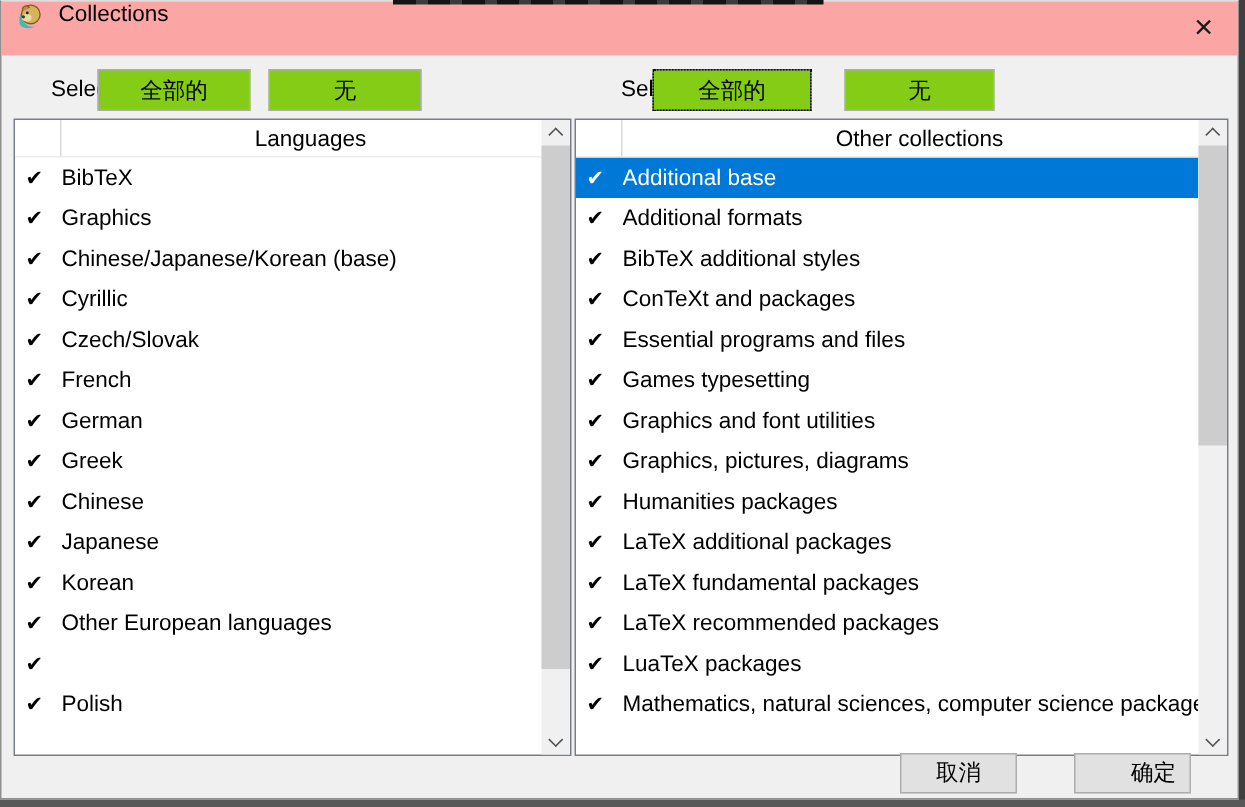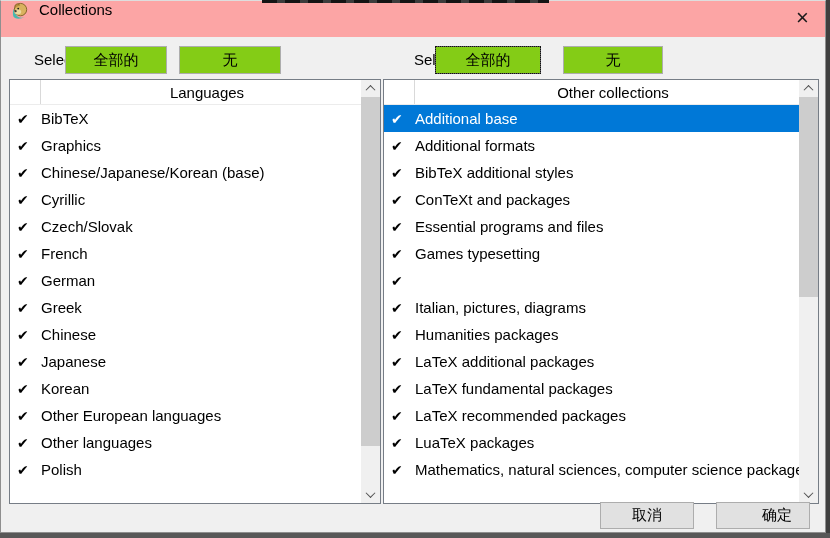--- a/index.html
+++ b/index.html
@@ -77,21 +77,21 @@
   }
   .sb-btn{height:17px;flex:0 0 auto;display:flex;align-items:center;justify-content:center;}
   .sb-track{flex:1;position:relative;}
   .sb-thumb{position:absolute;left:0;top:0;width:100%;background:#cdcdcd;}
   .chev{width:6px;height:6px;border-left:1.6px solid #505050;border-top:1.6px solid #505050;}
   .chev.up{transform:rotate(45deg) translate(1px,1px);}
   .chev.down{transform:rotate(225deg) translate(1px,1px);}
 
   
   .footer-btn{
-    position:absolute;top:501px;width:94px;height:27px;box-sizing:border-box;
+    position:absolute;top:501px;width:78px;height:27px;box-sizing:border-box;
     background:#e1e1e1;border:1px solid #adadad;font-size:15px;color:#000;
     display:flex;align-items:center;justify-content:center;cursor:pointer;
   }
 </style>
 </head>
 <body>
 
 <div class="top-artifact"></div>
 <div class="right-artifact"></div>
 <div class="bottom-artifact"></div>
@@ -168,21 +168,20 @@
         <div class="row">
           <span class="check">✔</span>
           <span class="label">Korean</span>
         </div>
         <div class="row">
           <span class="check">✔</span>
           <span class="label">Other European languages</span>
         </div>
         <div class="row">
           <span class="check">✔</span>
-          <span class="label">Other languages</span>
         </div>
         <div class="row">
           <span class="check">✔</span>
           <span class="label">Polish</span>
         </div>
       </div>
     <div class="scrollbar">
       <div class="sb-btn">
           <i class="chev up"></i>
         </div>
@@ -220,24 +219,25 @@
         <div class="row">
           <span class="check">✔</span>
           <span class="label">Essential programs and files</span>
         </div>
         <div class="row">
           <span class="check">✔</span>
           <span class="label">Games typesetting</span>
         </div>
         <div class="row">
           <span class="check">✔</span>
-        </div>
-        <div class="row">
-          <span class="check">✔</span>
-          <span class="label">Italian, pictures, diagrams</span>
+          <span class="label">Graphics and font utilities</span>
+        </div>
+        <div class="row">
+          <span class="check">✔</span>
+          <span class="label">Graphics, pictures, diagrams</span>
         </div>
         <div class="row">
           <span class="check">✔</span>
           <span class="label">Humanities packages</span>
         </div>
         <div class="row">
           <span class="check">✔</span>
           <span class="label">LaTeX additional packages</span>
         </div>
         <div class="row">

